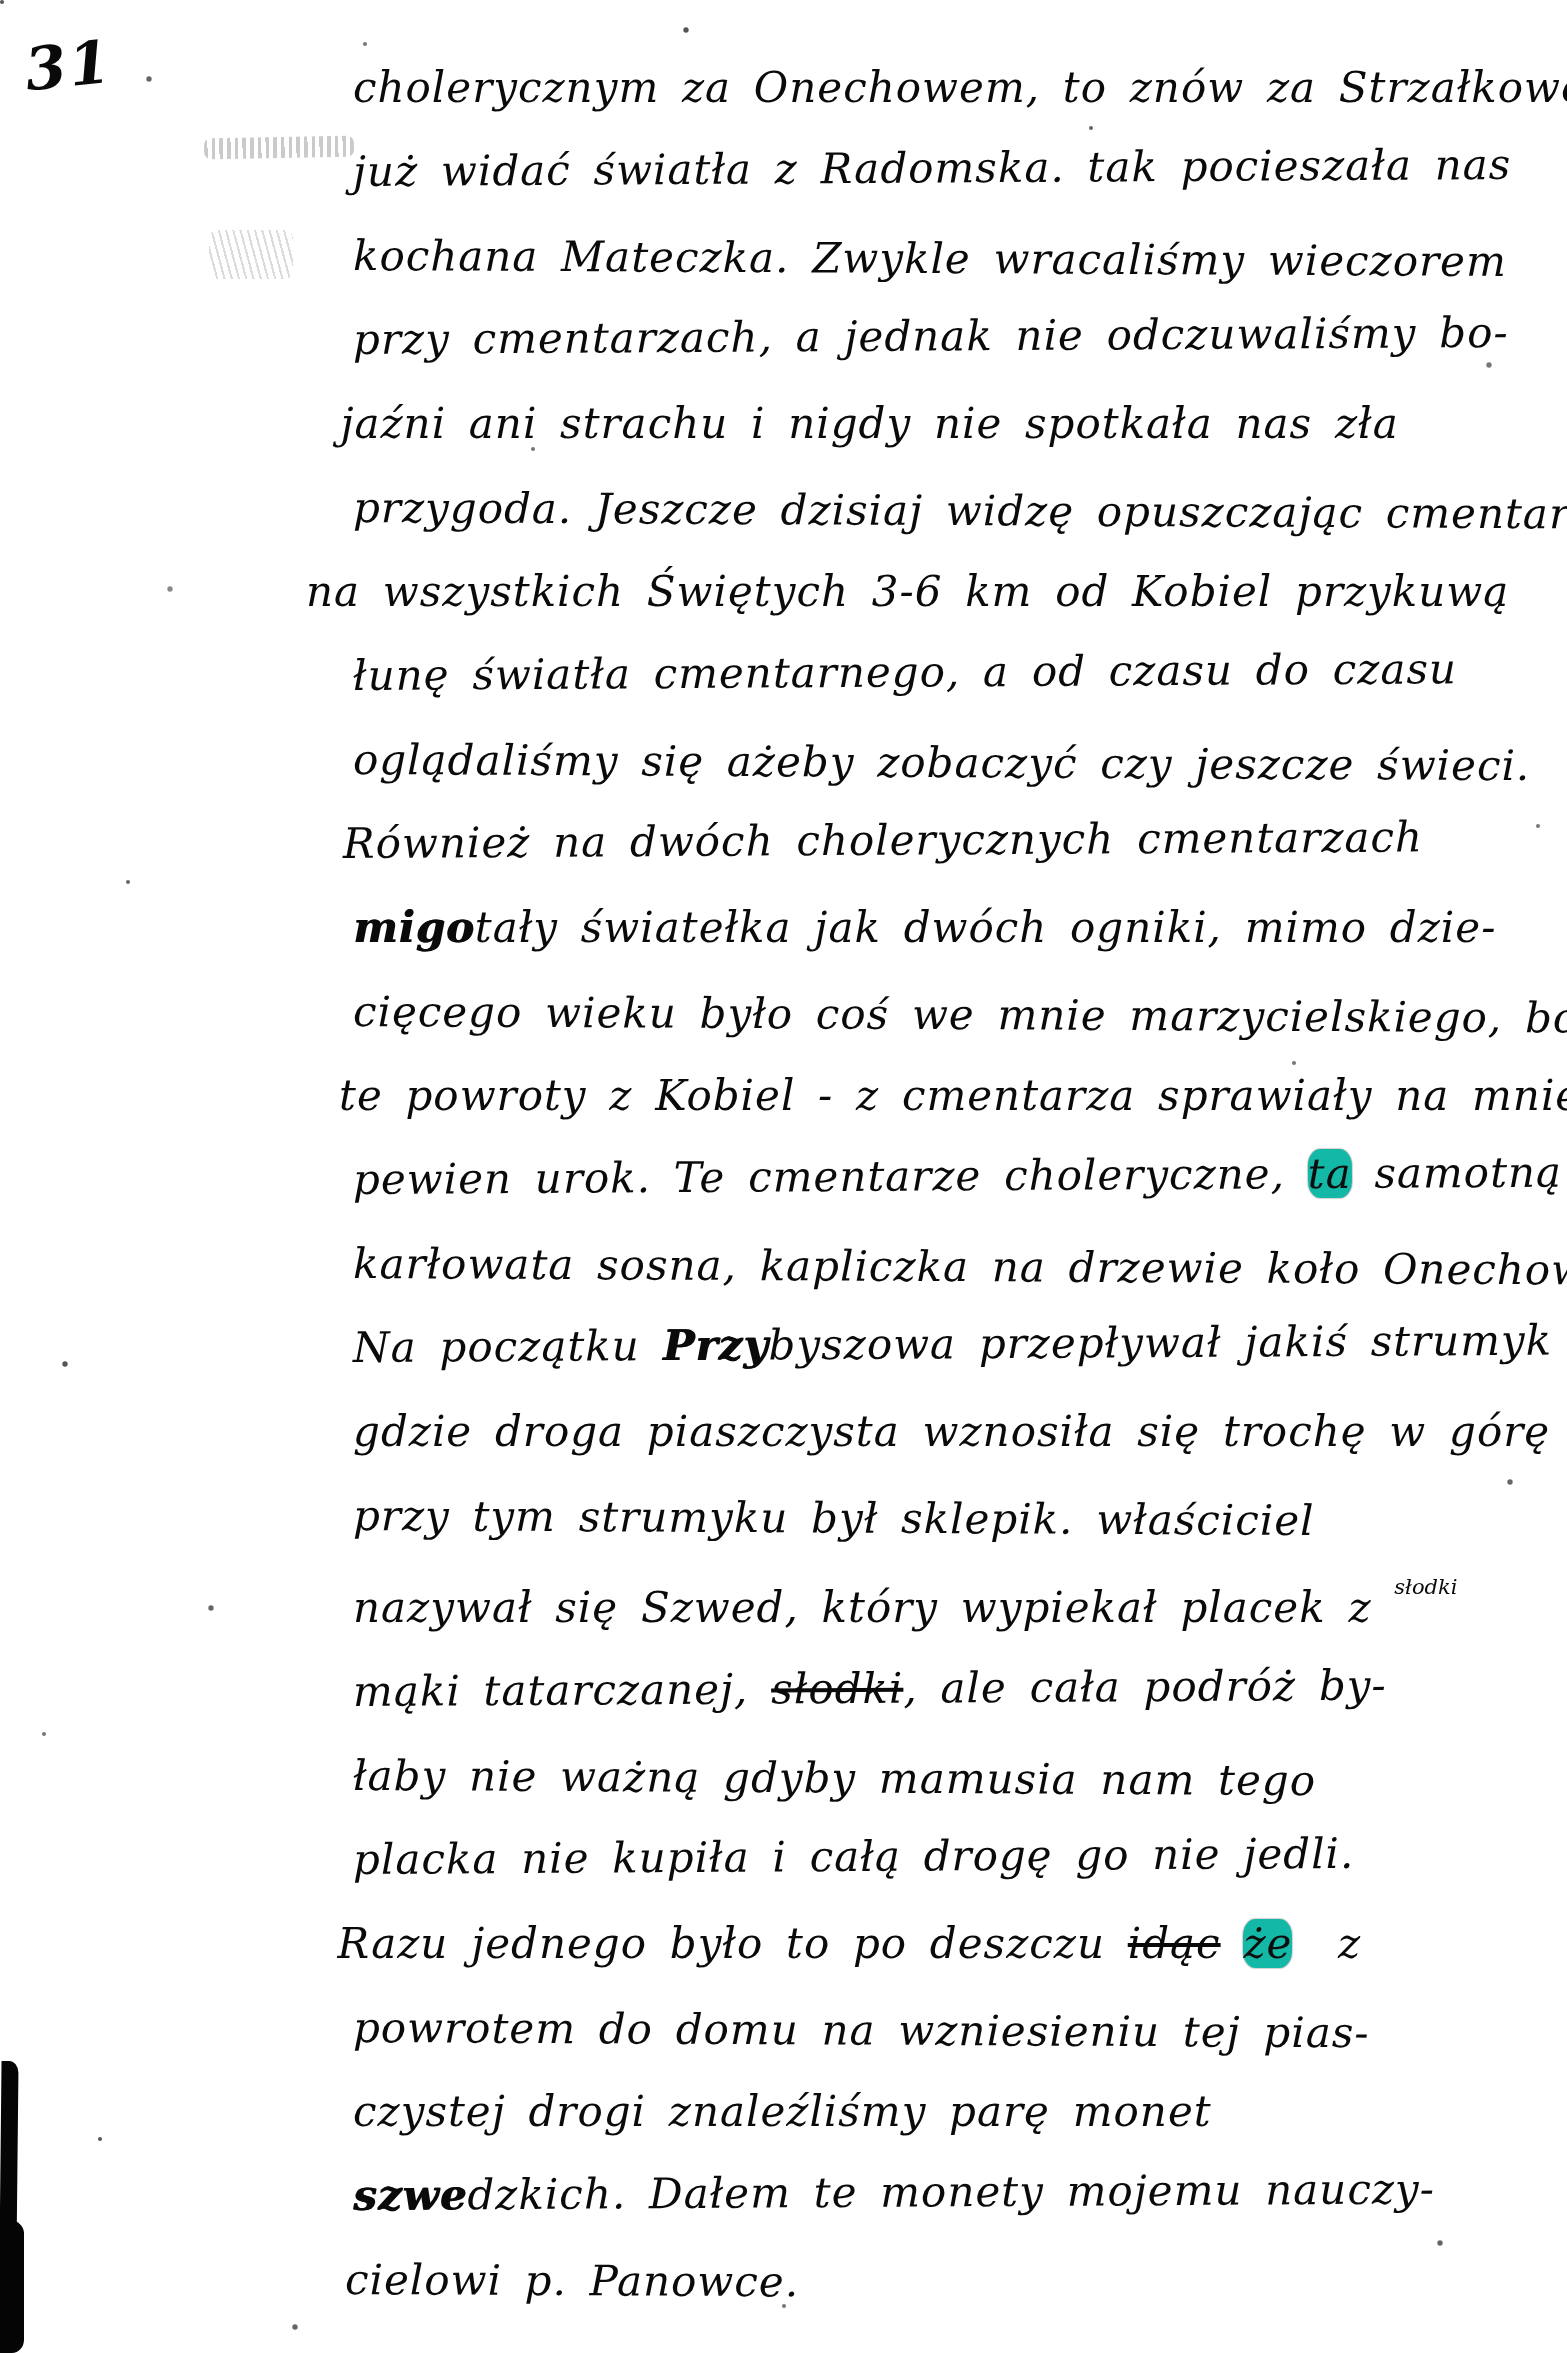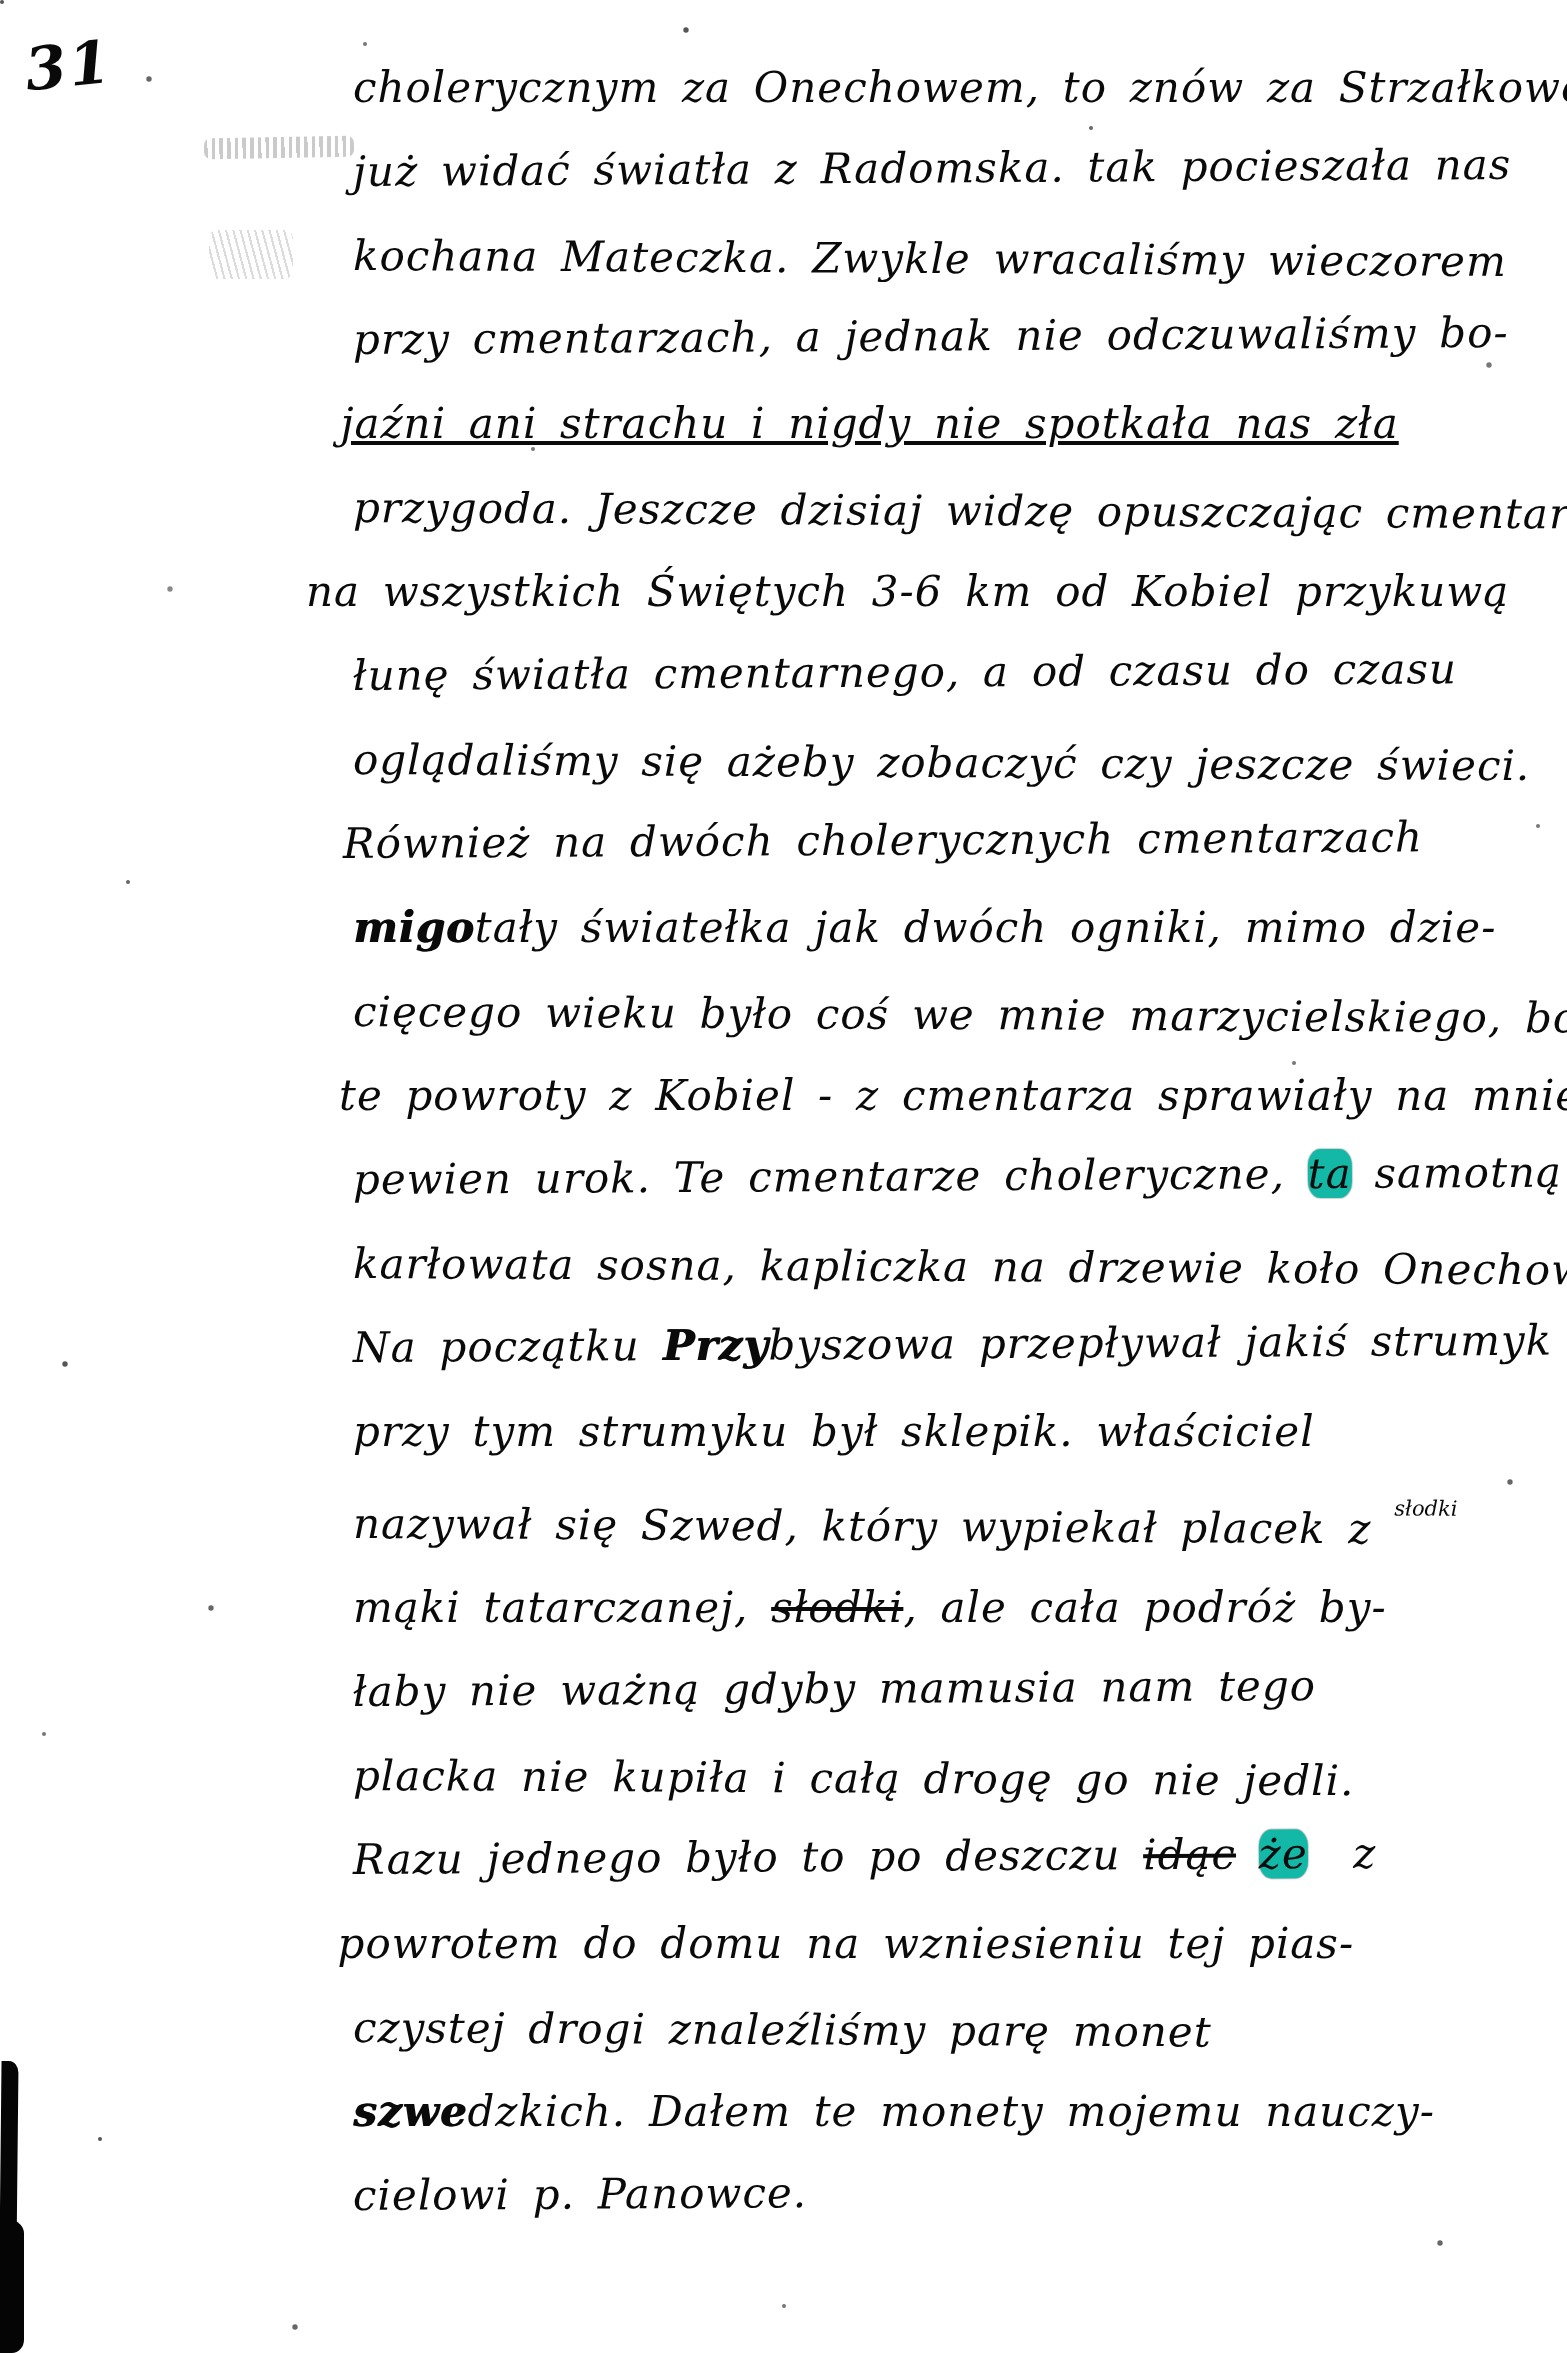--- a/index.html
+++ b/index.html
@@ -16,21 +16,21 @@
   .text-block{position:absolute;left:353px;top:46px;width:1215px;}
   .line{
     font:italic 42px/84px "DejaVu Serif",serif;
     white-space:pre;letter-spacing:1px;word-spacing:8.4px;
     transform-origin:left center;
   }
   
   .line:nth-child(2n){transform:rotate(-0.35deg);}
   .line:nth-child(3n){transform:rotate(0.3deg);}
   .line:nth-child(7){margin-left:-47px;}
-  .line:nth-child(5){margin-left:-12.6px;text-decoration:underline;}
+  .line:nth-child(5){margin-left:-12.6px;}
   .line:nth-child(10){margin-left:-9.8px;}
   .line:nth-child(13){margin-left:-14px;}
   .line:nth-child(23){margin-left:-15.4px;}
   .line:nth-child(27){margin-left:-8.4px;}
 
   .seg{display:inline;}
   .seg.strike{text-decoration:line-through;text-decoration-thickness:4.2px;}
   .seg.blot{background:#14b8a6;color:#0d0d0d;border-radius:12.6px/17px;box-shadow:0 0 1.4px #0d0d0d;}
   .seg.sup{font-size:21px;letter-spacing:0;vertical-align:super;position:relative;top:-12.6px;}
   .seg.bold{font-weight:700;text-shadow:1px 0 0 #0a0a0a;}
@@ -80,20 +80,21 @@
       <div class="line"><span class="seg">na wszystkich Świętych 3-6 km od Kobiel przykuwą</span></div>
       <div class="line"><span class="seg">łunę światła cmentarnego, a od czasu do czasu</span></div>
       <div class="line"><span class="seg">oglądaliśmy się ażeby zobaczyć czy jeszcze świeci.</span></div>
       <div class="line"><span class="seg">Również na dwóch cholerycznych cmentarzach</span></div>
       <div class="line"><span class="seg bold">migo</span><span class="seg">tały światełka jak dwóch ogniki, mimo dzie-</span></div>
       <div class="line"><span class="seg">cięcego wieku było coś we mnie marzycielskiego, bo</span></div>
       <div class="line"><span class="seg">te powroty z Kobiel - z cmentarza sprawiały na mnie</span></div>
       <div class="line"><span class="seg">pewien urok. Te cmentarze choleryczne, </span><span class="seg blot">ta</span><span class="seg"> samotną</span></div>
       <div class="line"><span class="seg">karłowata sosna, kapliczka na drzewie koło Onechowa.</span></div>
       <div class="line"><span class="seg">Na początku </span><span class="seg bold">Przy</span><span class="seg">byszowa przepływał jakiś strumyk</span></div>
+      <div class="line"><span class="seg">gdzie droga piaszczysta wznosiła się trochę w górę</span></div>
       <div class="line"><span class="seg">przy tym strumyku był sklepik. właściciel</span></div>
       <div class="line"><span class="seg">nazywał się Szwed, który wypiekał placek z </span><span class="seg sup">słodki</span></div>
       <div class="line"><span class="seg">mąki tatarczanej, </span><span class="seg strike">słodki</span><span class="seg">, ale cała podróż by-</span></div>
       <div class="line"><span class="seg">łaby nie ważną gdyby mamusia nam tego</span></div>
       <div class="line"><span class="seg">placka nie kupiła i całą drogę go nie jedli.</span></div>
       <div class="line"><span class="seg">Razu jednego było to po deszczu </span><span class="seg strike">idąc</span><span class="seg"> </span><span class="seg blot">że</span><span class="seg">  z</span></div>
       <div class="line"><span class="seg">powrotem do domu na wzniesieniu tej pias-</span></div>
       <div class="line"><span class="seg">czystej drogi znaleźliśmy parę monet</span></div>
       <div class="line"><span class="seg bold">szwe</span><span class="seg">dzkich. Dałem te monety mojemu nauczy-</span></div>
       <div class="line"><span class="seg">cielowi p. Panowce.</span></div>

